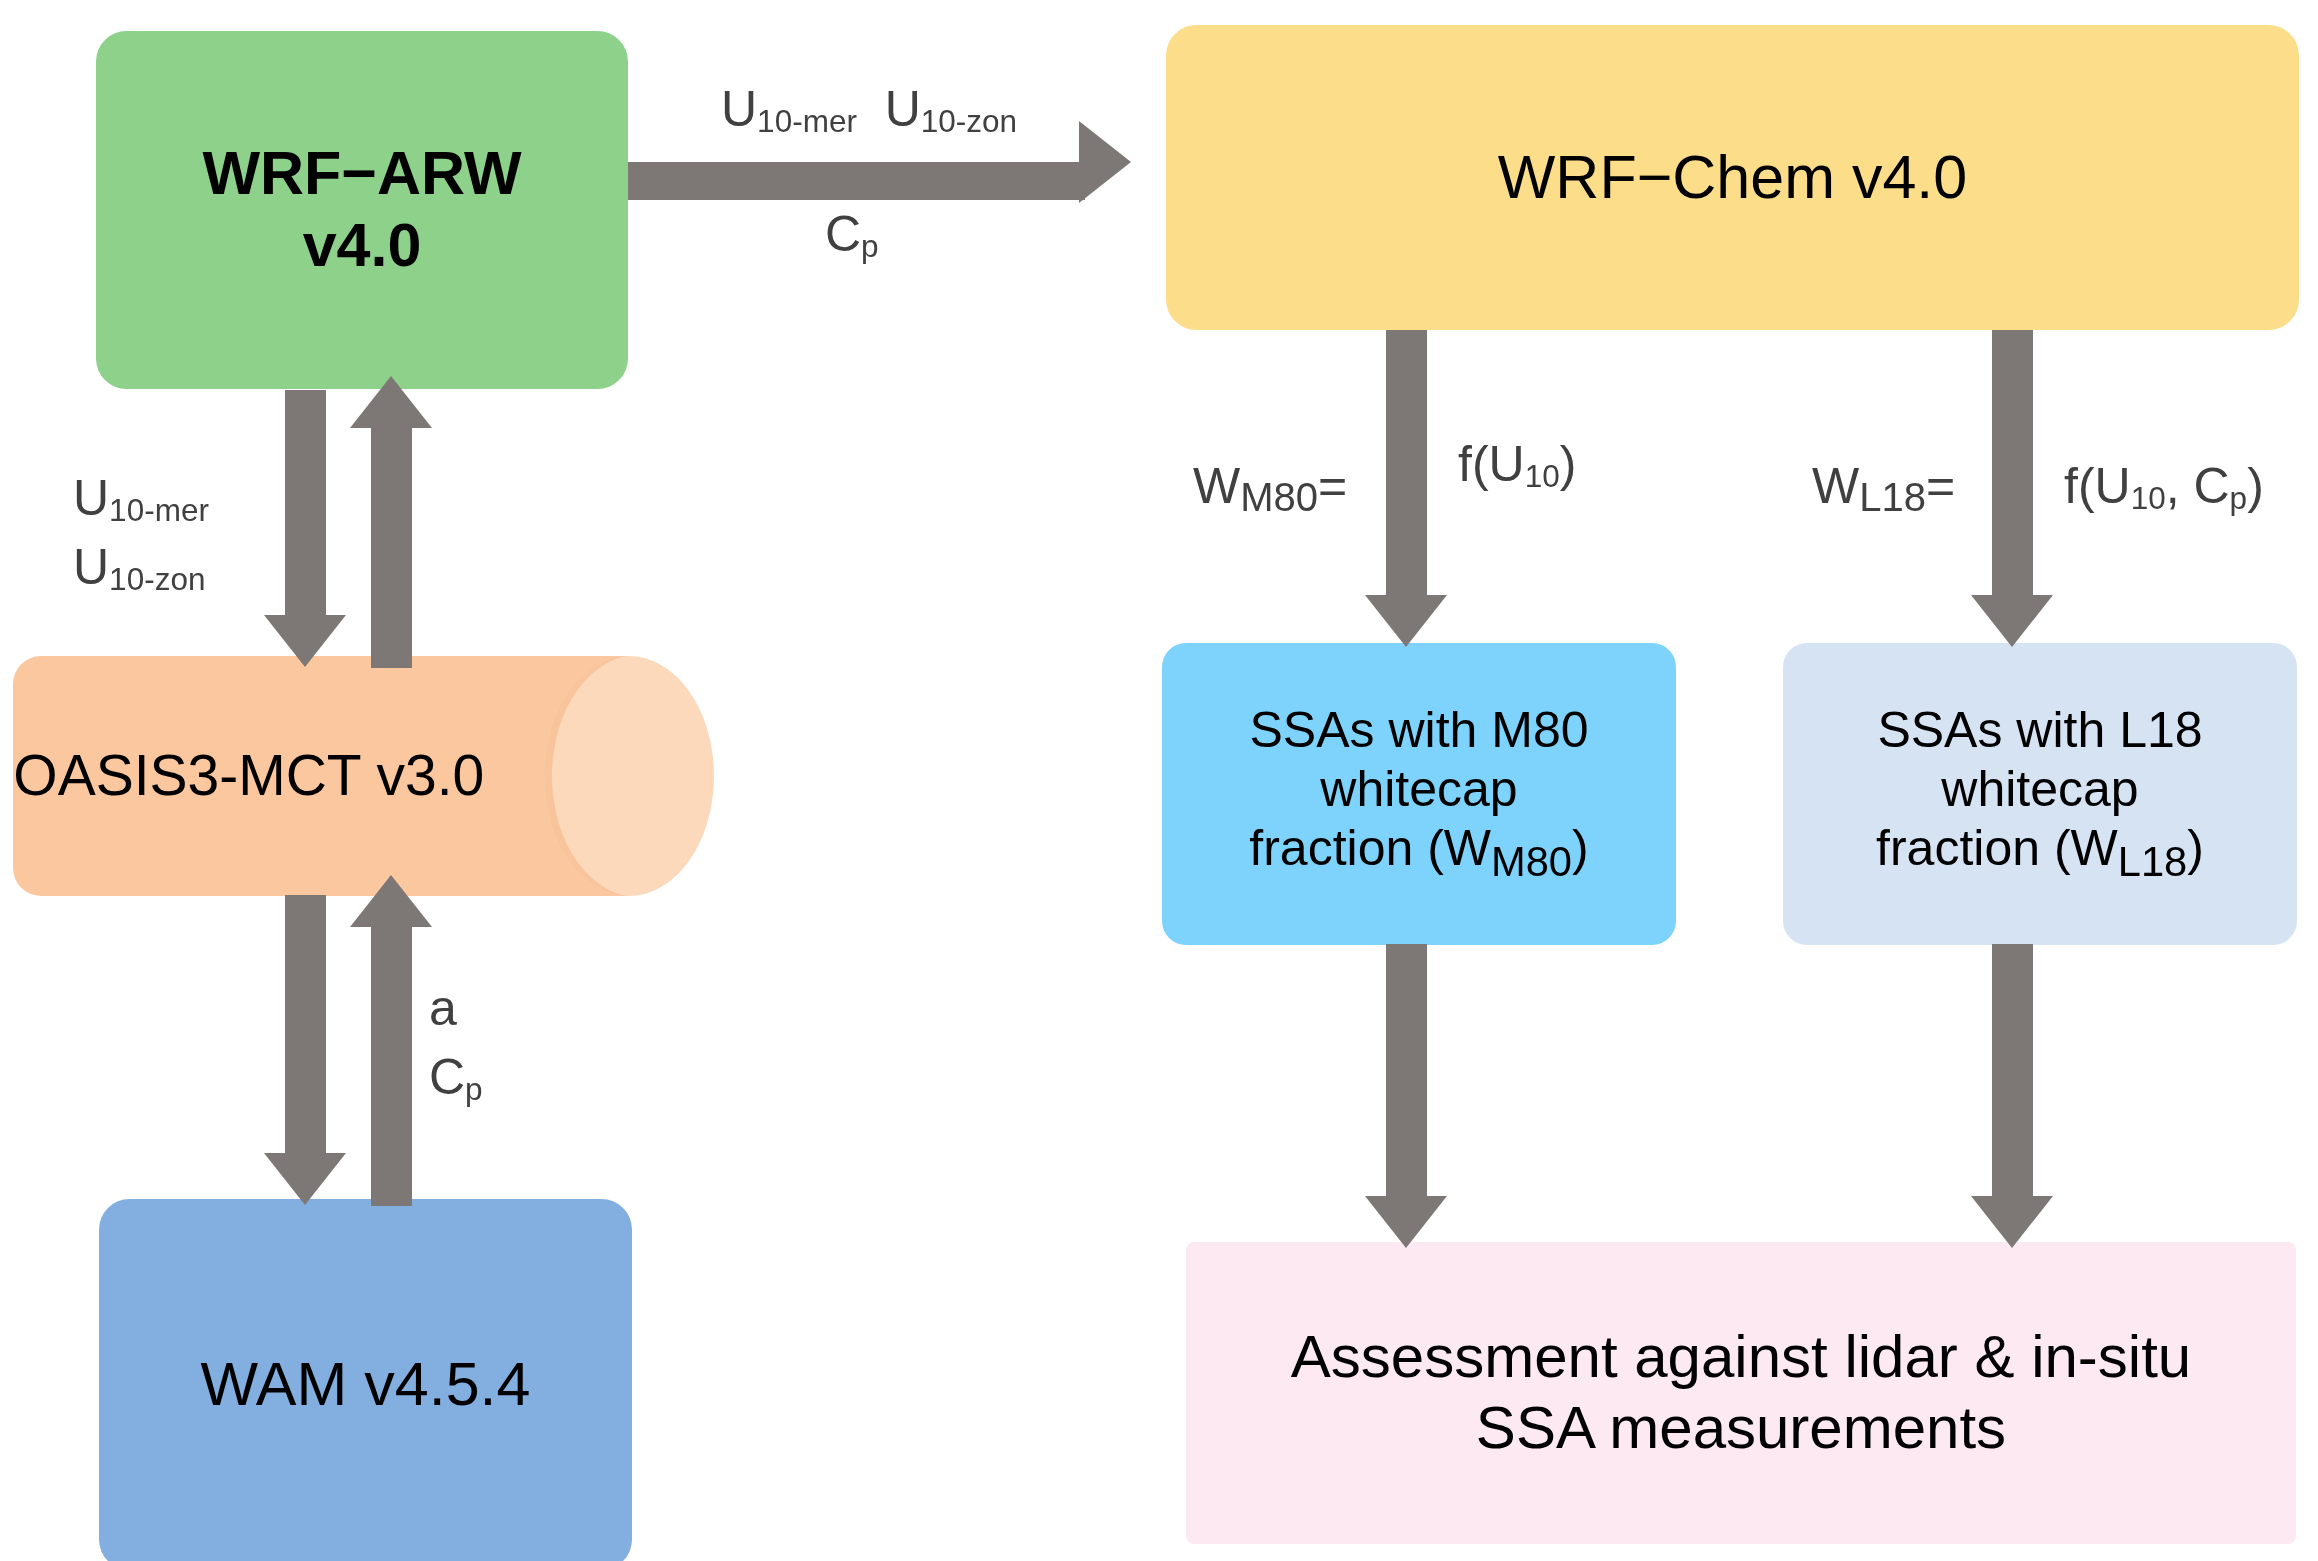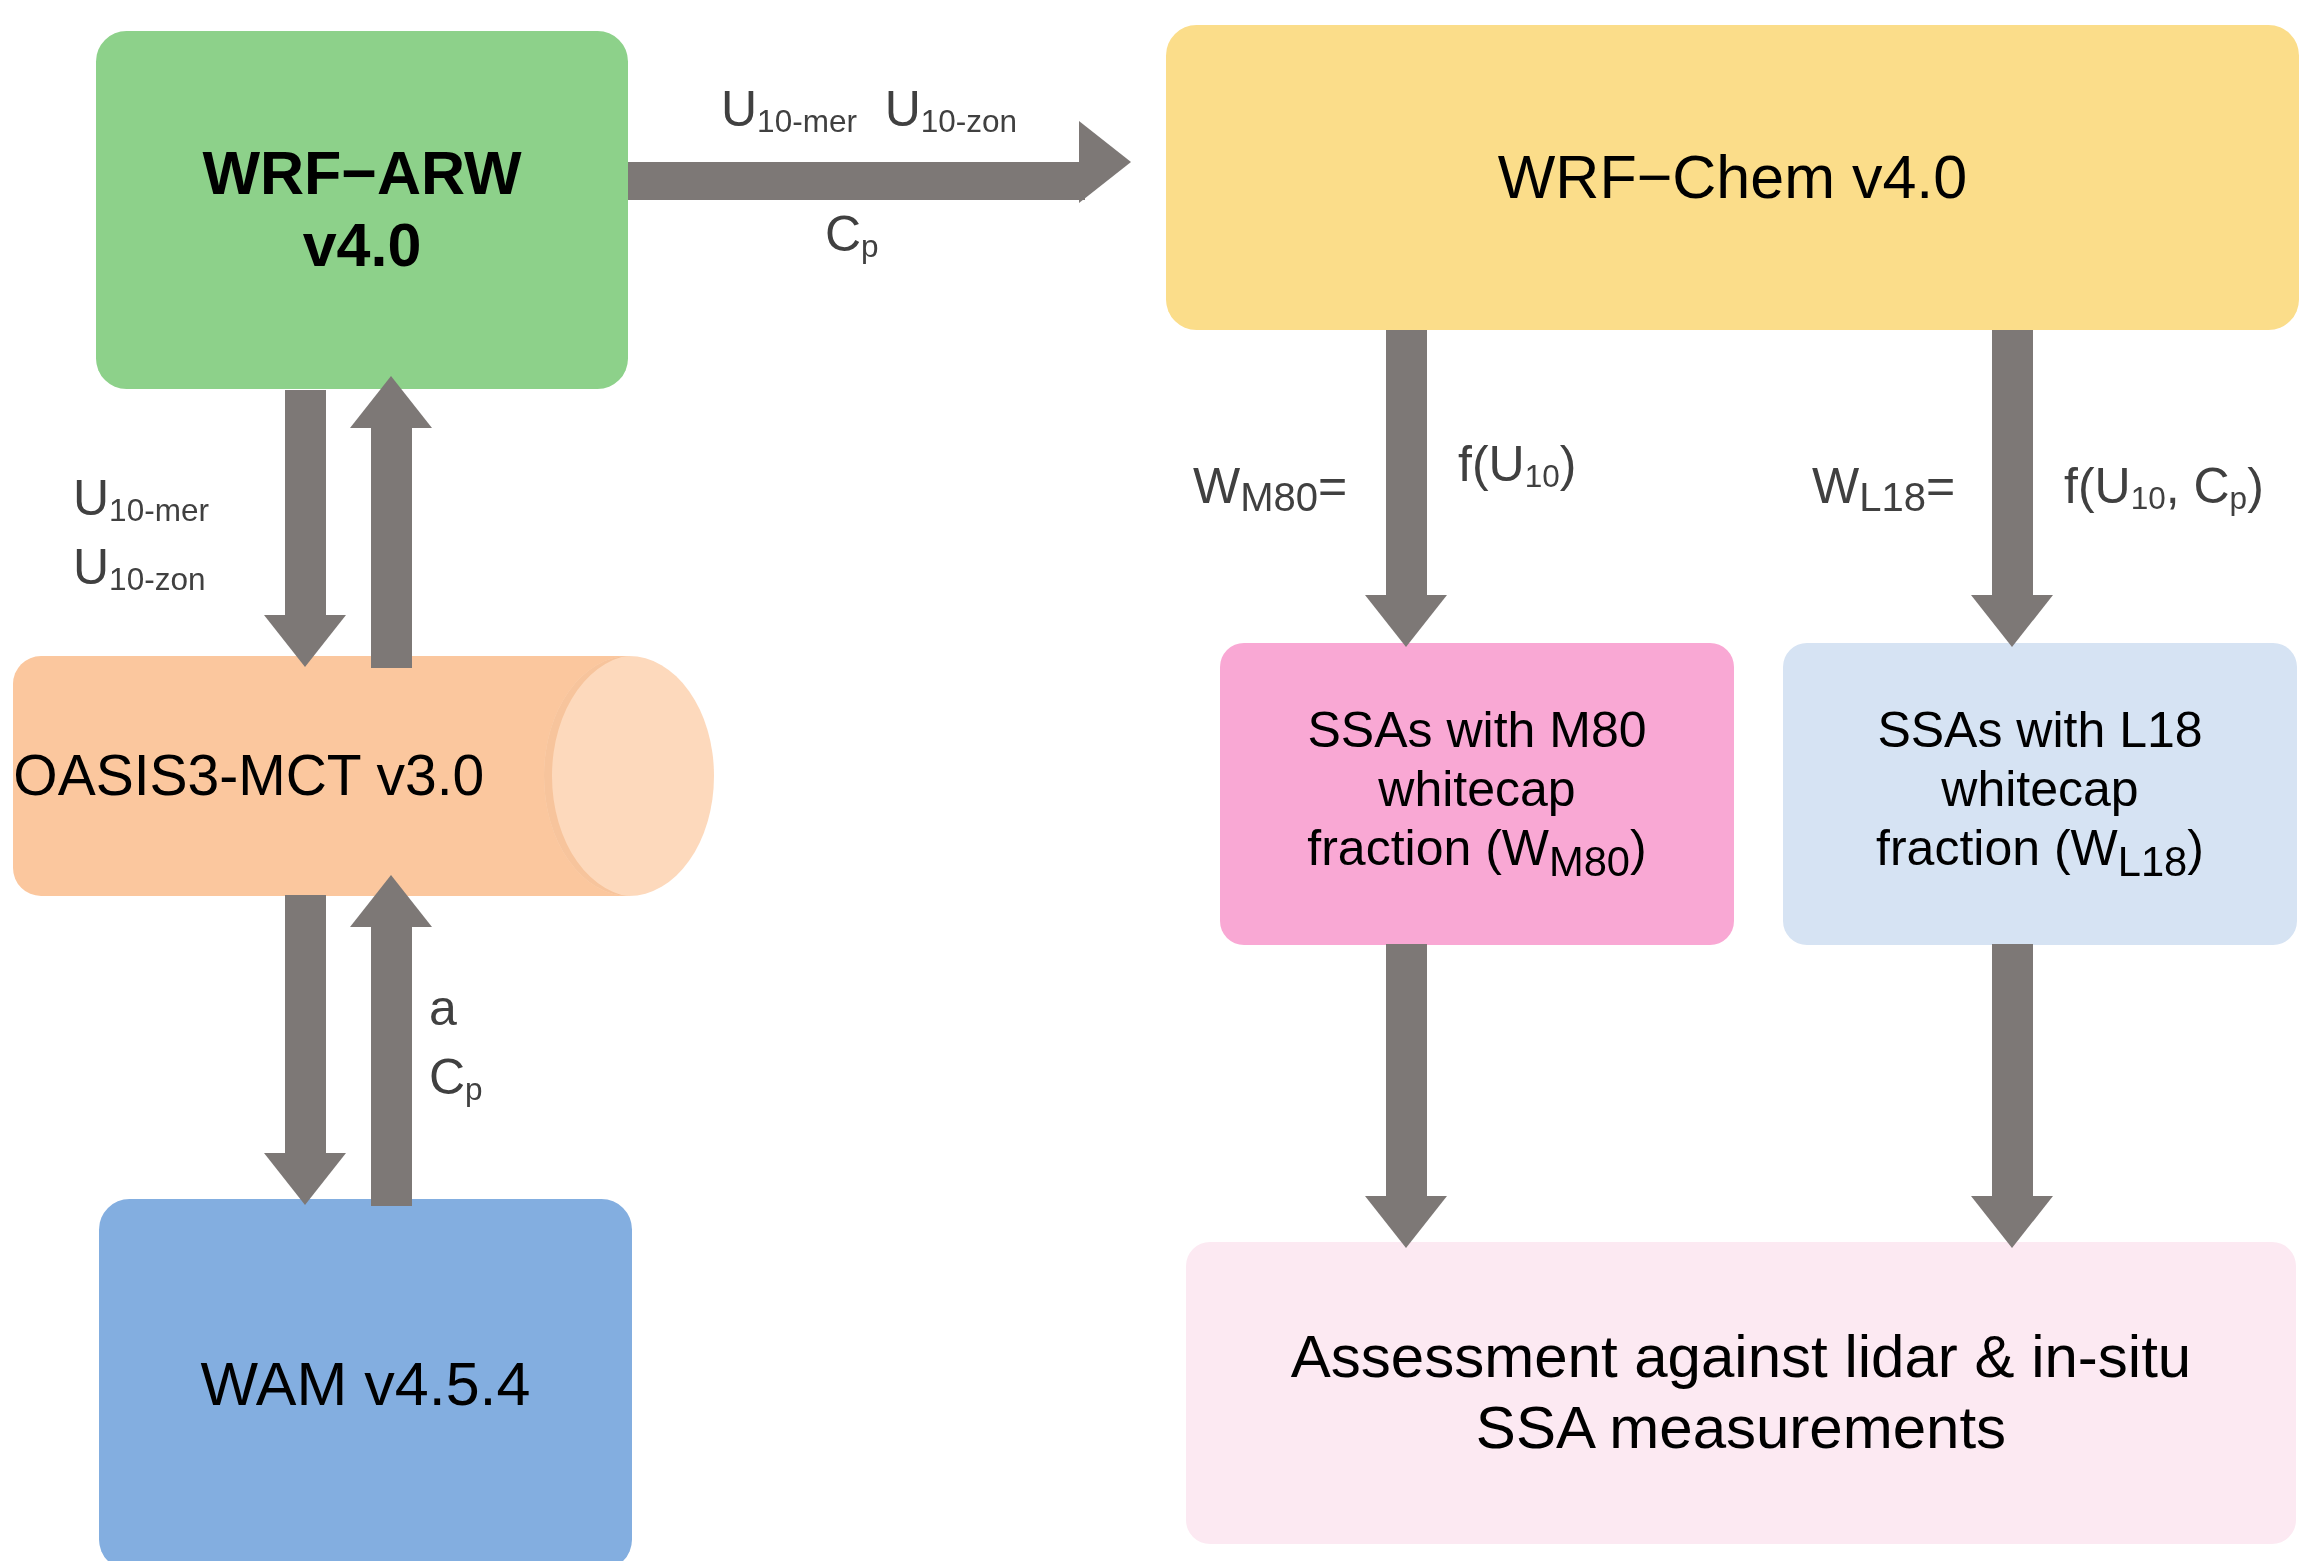--- a/index.html
+++ b/index.html
@@ -20,23 +20,23 @@
     color:#000000;
     line-height:1.18;
     font-weight:400;
   }
   .rounded{border-radius:30.5px;}
 
   
   #node-wrf-arw{left:96px;top:31px;width:532px;height:358px;background:#8dd18a;font-size:61px;font-weight:bold;}
   #node-wrf-chem{left:1166px;top:25px;width:1133px;height:305px;background:#fbdd8a;font-size:61px;}
   #node-wam{left:99px;top:1199px;width:533px;height:371px;background:#83aee0;font-size:61px;}
-  #node-ssa-m80{left:1220px;top:643px;width:514px;height:302px;background:#f9a8d4;font-size:50px;border-radius:24px;}
+  #node-ssa-m80{left:1162px;top:643px;width:514px;height:302px;background:#7dd3fc;font-size:50px;border-radius:24px;}
   #node-ssa-l18{left:1783px;top:643px;width:514px;height:302px;background:#d6e3f3;font-size:50px;border-radius:24px;}
-  #node-assessment{left:1186px;top:1242px;width:1110px;height:302px;background:#fce9f2;font-size:60px;border-radius:24px;}
+  #node-assessment{left:1186px;top:1242px;width:1110px;height:302px;background:#fce9f2;font-size:60px;border-radius:8px;}
 
   
   #node-oasis{
     left:13.3px;top:656px;width:709px;height:240px;
     font-size:57px;
     justify-content:flex-start;
   }
   #node-oasis .cyl-body{
     position:absolute;left:0;top:0;width:616px;height:100%;
     background:#fbc79e;

